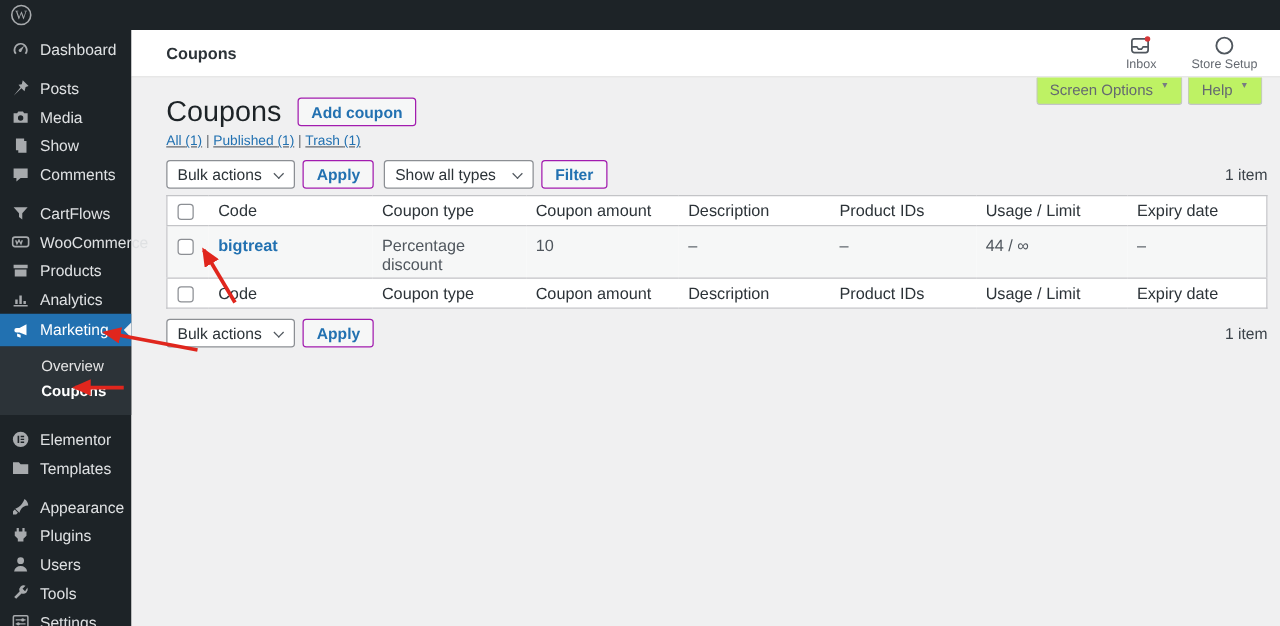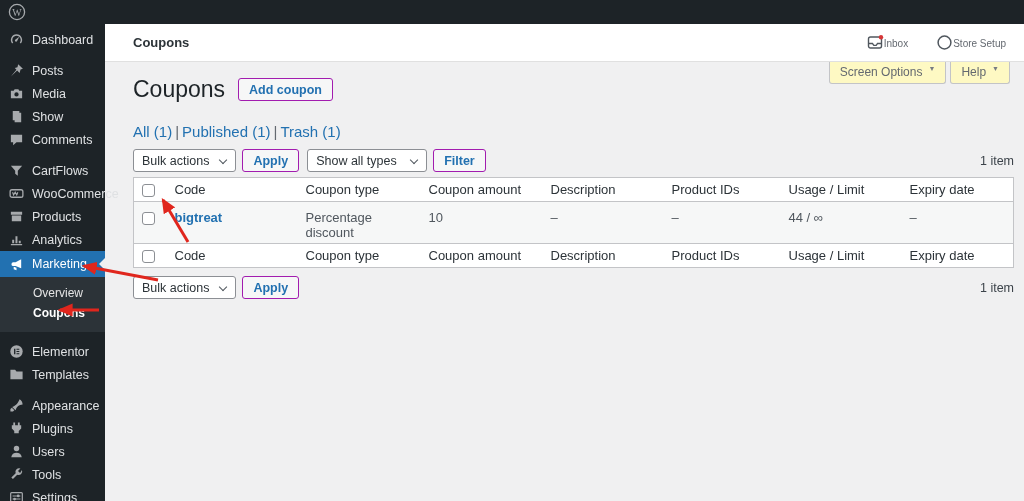--- a/index.html
+++ b/index.html
@@ -22,38 +22,38 @@
   .menu-gap { height: 8px; }
   .submenu { background: #2c3338; padding: 6px 0 9px; }
   .submenu-item { height: 20px; line-height: 20px; padding-left: 33px; font-size: 12px; color: #e5e5e5; cursor: pointer; }
   .submenu-item.current { color: #fff; font-weight: bold; }
 
   
   .main { position: absolute; left: 105px; top: 24px; right: 0; bottom: 0; }
   .wc-header { height: 38px; background: #fff; border-bottom: 1px solid #e0e0e0; display: flex; align-items: center; padding: 0 18px 0 28px; }
   .breadcrumb { font-size: 13px; font-weight: bold; color: #2c3338; }
   .header-actions { margin-left: auto; display: flex; gap: 28px; }
-  .header-action { display: flex; flex-direction: row; align-items: center; cursor: pointer; }
+  .header-action { display: flex; flex-direction: column; align-items: center; cursor: pointer; }
   .header-action .icon svg { width: 17px; height: 17px; display: block; }
   .header-action .ha-label { font-size: 10px; color: #646970; margin-top: 1px; }
 
   .screen-meta { position: absolute; top: 38px; right: 14px; display: flex; gap: 4px; z-index: 4; }
-  .meta-tab { background: #fef9c3; border: 1px solid #c3c4c7; border-top: none; border-radius: 0 0 3px 3px; padding: 3px 10px 4px; font-size: 12px; color: #646970; cursor: pointer; display: flex; align-items: flex-start; gap: 6px; }
+  .meta-tab { background: #bef264; border: 1px solid #c3c4c7; border-top: none; border-radius: 0 0 3px 3px; padding: 3px 10px 4px; font-size: 12px; color: #646970; cursor: pointer; display: flex; align-items: flex-start; gap: 6px; }
   .meta-tab .caret { font-size: 7px; color: #787c82; }
 
   .content { position: absolute; top: 38px; left: 0; right: 0; bottom: 0; padding: 9px 10px 0 28px; }
   .title-row { margin-top: 5px; display: flex; align-items: center; }
   .page-title { font-size: 23px; font-weight: 400; color: #1d2327; }
   .btn { display: inline-flex; align-items: center; height: 23px; padding: 0 10px; border: 1px solid #a21caf; border-radius: 3px; background: #f6f7f7; color: #2271b1; font-size: 12.5px; font-weight: 600; cursor: pointer; white-space: nowrap; }
   .title-row .btn { margin-left: 13px; }
 
   .search-row { position: absolute; top: 36px; right: 10px; display: flex; gap: 7px; align-items: center; }
   .search-input { width: 148px; height: 23px; border: 1px solid #8c8f94; border-radius: 3px; background: #fff; padding: 0 6px; font-size: 12.5px; }
 
-  .subsubsub { margin-top: 20px; font-size: 15px; color: #646970; }
+  .subsubsub { margin-top: 4px; font-size: 11px; color: #646970; text-decoration: underline; }
   .filter-link { color: #2271b1; text-decoration: none; cursor: pointer; }
   .filter-link .count { color: #2271b1; }
   .subsubsub .sep { color: #646970; padding: 0 3px; }
 
   .tablenav { margin-top: 9px; display: flex; align-items: center; }
   .tablenav.bottom { margin-top: 8px; }
   .select { position: relative; display: inline-flex; align-items: center; height: 23px; border: 1px solid #8c8f94; border-radius: 3px; background: #fff; padding: 0 26px 0 8px; font-size: 12.5px; color: #2c3338; cursor: pointer; }
   .select .chevron { position: absolute; right: 9px; top: 7px; width: 6px; height: 6px; border-right: 1.5px solid #50575e; border-bottom: 1.5px solid #50575e; transform: rotate(45deg); }
   .select.types { margin-left: 8px; min-width: 120px; }
   .tablenav .btn { margin-left: 6px; }

